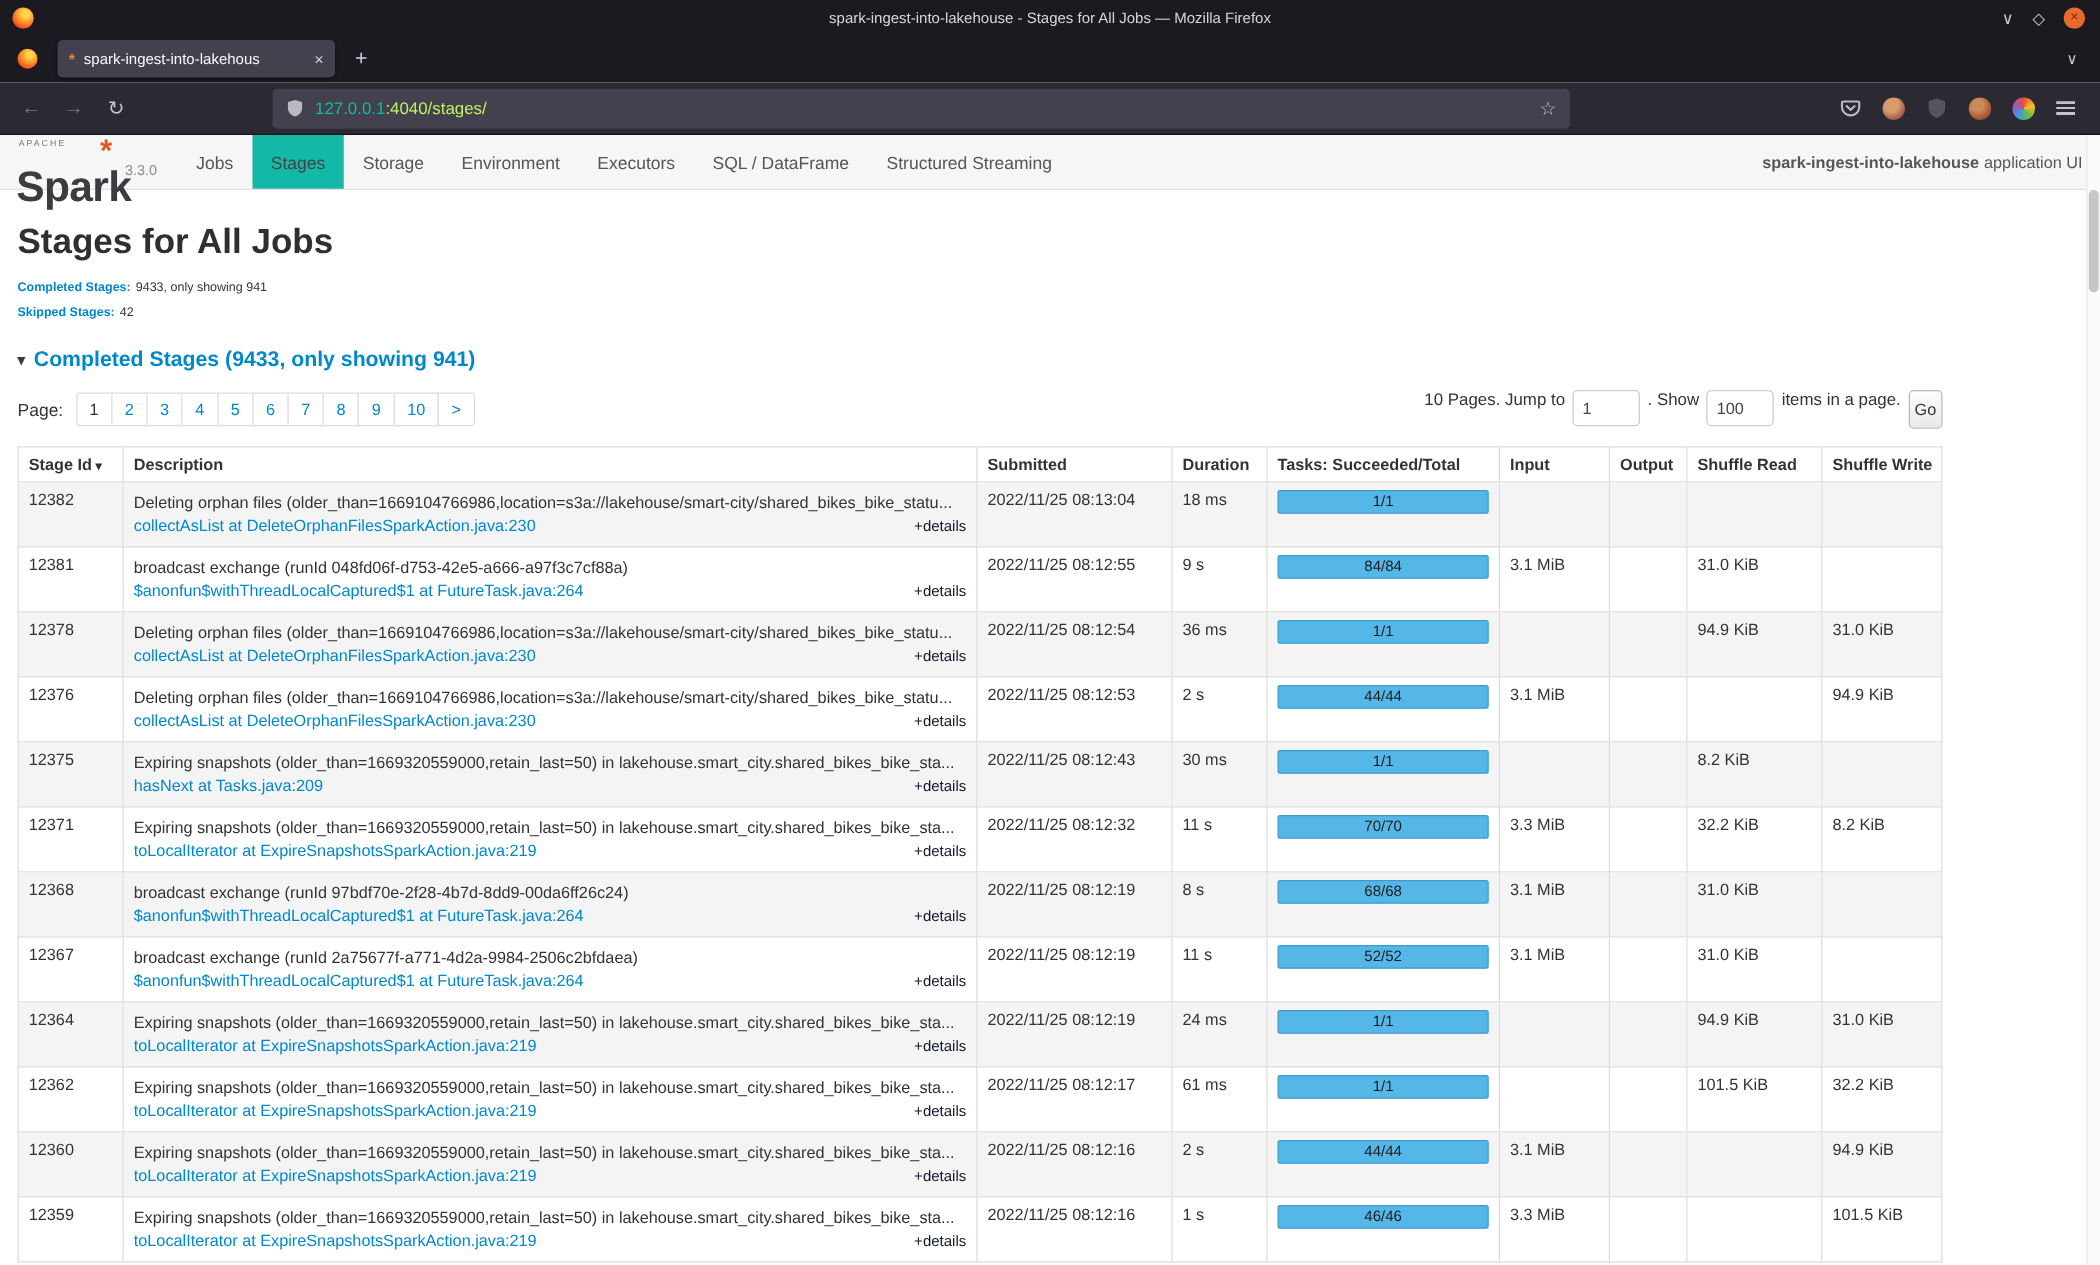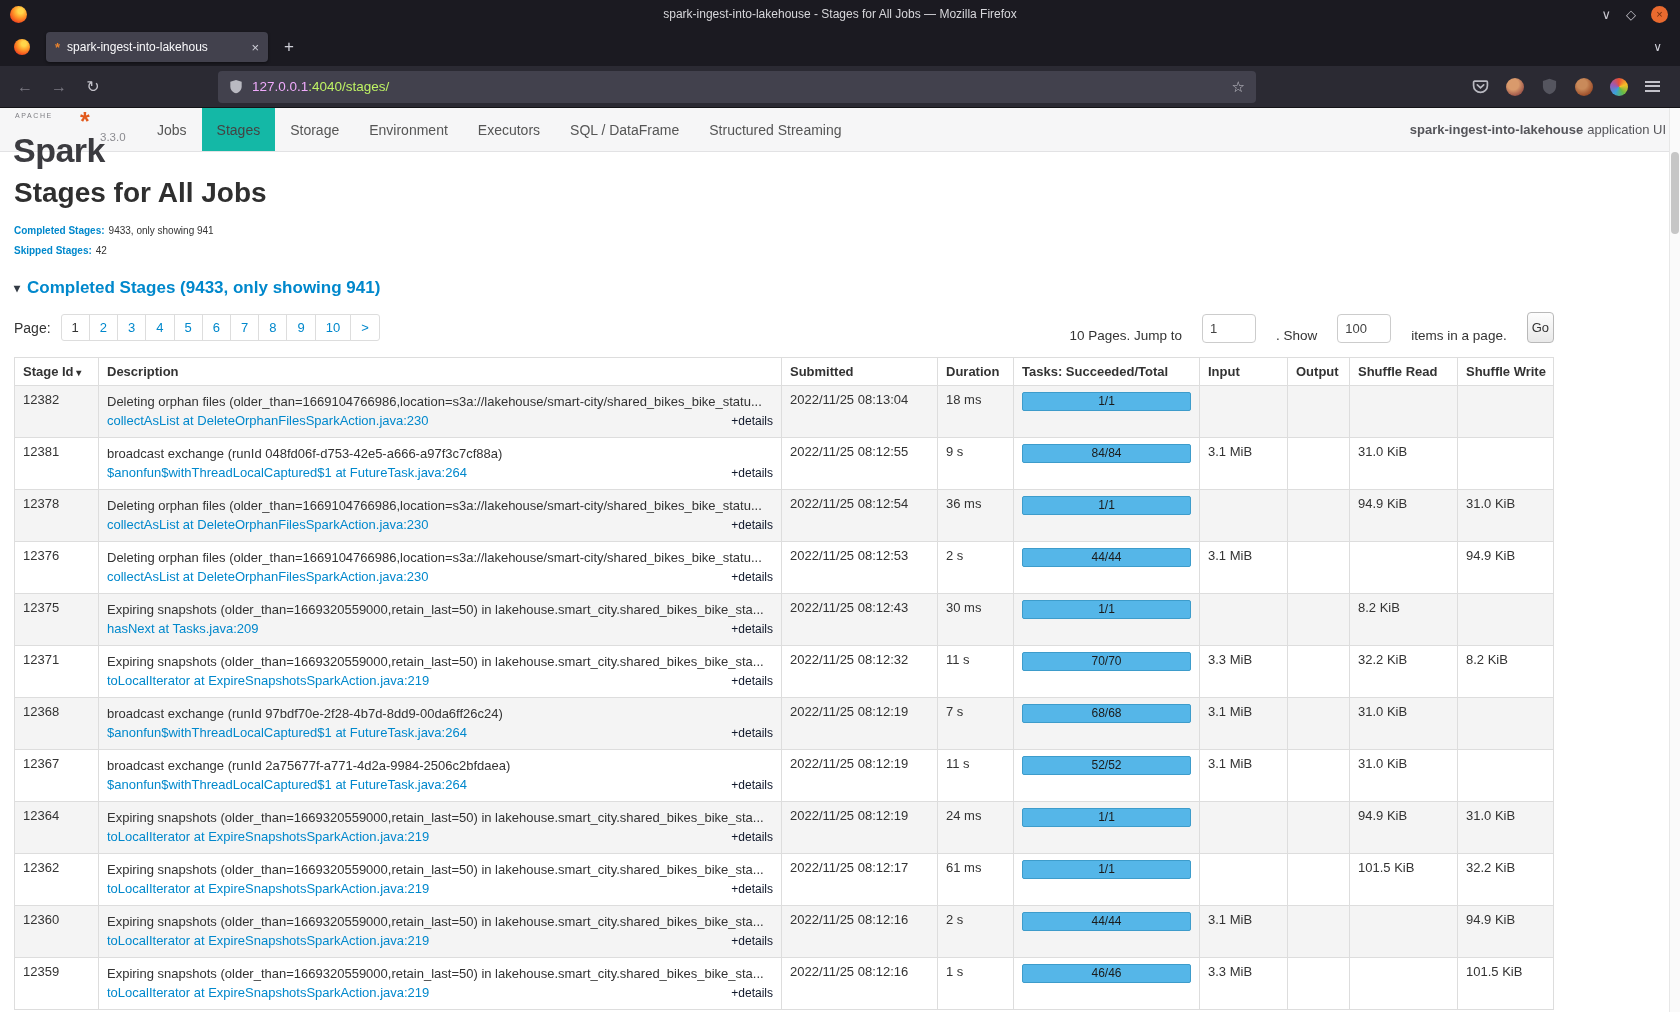--- a/index.html
+++ b/index.html
@@ -27,21 +27,21 @@
   .newtab{color:#cfcfd8;font-size:17px;margin-left:16px}
   .tabs-chevron{margin-left:auto;color:#cfcfd8;font-size:12px;margin-right:8px}
 
   .navbar{height:42px;background:#2b2a33;display:flex;align-items:center;padding:0 8px;border-bottom:1px solid #141317}
   .nav-btn{width:30px;height:30px;display:flex;align-items:center;justify-content:center;font-size:16px;border-radius:4px;margin:0 2px}
   .dim{color:#7b7a84}.lit{color:#c3c2ca}
   .urlbar{margin-left:108px;width:1038px;height:32px;background:#42414d;border-radius:4px;display:flex;
     align-items:center;padding:0 11px;font-size:13.5px}
   .shield-icon{display:flex;margin-right:9px}
   .url-text{flex:1;white-space:nowrap;overflow:hidden}
-  .url-host{color:#f0abfc}
+  .url-host{color:#14b8a6}
   .url-rest{color:#bef264}
   .url-star{color:#c3c2ca;font-size:15px}
   .nav-right{margin-left:auto;display:flex;align-items:center;gap:17px;margin-right:12px}
   .ext-circle{width:18px;height:18px;border-radius:50%}
   .avatar{background:radial-gradient(circle at 40% 35%,#d99a6c 0 35%,#9c5348 75%,#5e2f33 100%)}
   .monkey{background:radial-gradient(circle at 40% 35%,#c98a5a 0 30%,#a0522d 70%,#6e3a1e 100%)}
   .pinwheel{background:conic-gradient(#e94f37,#f6c026,#66bb44,#3aa0dd,#9b59b6,#e94f37)}
   .hamburger{width:15px;height:11px;
     background:linear-gradient(#c3c2ca 0 2px,transparent 2px 4.5px,#c3c2ca 4.5px 6.5px,transparent 6.5px 9px,#c3c2ca 9px 11px)}
 
@@ -68,21 +68,21 @@
   .section-arrow{color:#333b44;font-size:12px}
 
   .pager{margin-top:14px;display:flex;align-items:center;font-size:14px;color:#333;width:1540px}
   .pager-label{margin-right:10px}
   .pages{display:flex}
   .page-btn{display:inline-block;min-width:15px;text-align:center;padding:5px 10px;border:1px solid #ddd;
     margin-left:-1px;color:#0088cc;font-size:13px;cursor:pointer;background:#fff}
   .pages .page-btn:first-child{margin-left:0;border-radius:3px 0 0 3px}
   .pages .page-btn:last-child{border-radius:0 3px 3px 0}
   .page-btn.current{color:#333}
-  .pager-right{margin-left:auto;display:flex;align-items:flex-end;gap:20px;font-size:13.5px;color:#333}
+  .pager-right{margin-left:auto;display:flex;align-items:flex-start;gap:6px;font-size:13.5px;color:#333}
   .pager-input{width:54px;height:29px;border:1px solid #ccc;border-radius:4px;padding:0 7px;font-size:13px;color:#444;font-family:inherit;background:#fff}
   .go-btn{height:31px;padding:0 4px;border:1px solid #b9b9b9;border-radius:4px;font-family:inherit;
     background:linear-gradient(#fdfdfd,#e9e9e9);font-size:13px;color:#333;cursor:pointer}
 
   
   table.stages{width:1540px;margin-top:14px;border-collapse:collapse;table-layout:fixed;font-size:13px;color:#333}
   .stages th,.stages td{border:1px solid #ddd;padding:6px 8px;text-align:left;vertical-align:top}
   .stages thead th{font-weight:bold;white-space:nowrap;overflow:hidden;background:#fff;cursor:pointer}
   .stages tbody tr:nth-child(odd){background:#f4f4f4}
   .sort-arrow{font-size:10px;color:#333}
@@ -362,21 +362,21 @@
         <tr>
           <td class="c-id">12368</td>
           <td class="c-desc">
             <div class="desc1">broadcast exchange (runId 97bdf70e-2f28-4b7d-8dd9-00da6ff26c24)</div>
             <div class="desc2">
               <a class="stage-link">$anonfun$withThreadLocalCaptured$1 at FutureTask.java:264</a>
               <span class="details-toggle">+details</span>
             </div>
           </td>
           <td class="c-sub">2022/11/25 08:12:19</td>
-          <td class="c-dur">7 s</td>
+          <td class="c-dur">8 s</td>
           <td class="c-tasks">
             <div class="task-bar">68/68</div>
           </td>
           <td class="c-num">3.1 MiB</td>
           <td class="c-num"></td>
           <td class="c-num">31.0 KiB</td>
           <td class="c-num"></td>
         </tr>
         <tr>
           <td class="c-id">12367</td>

